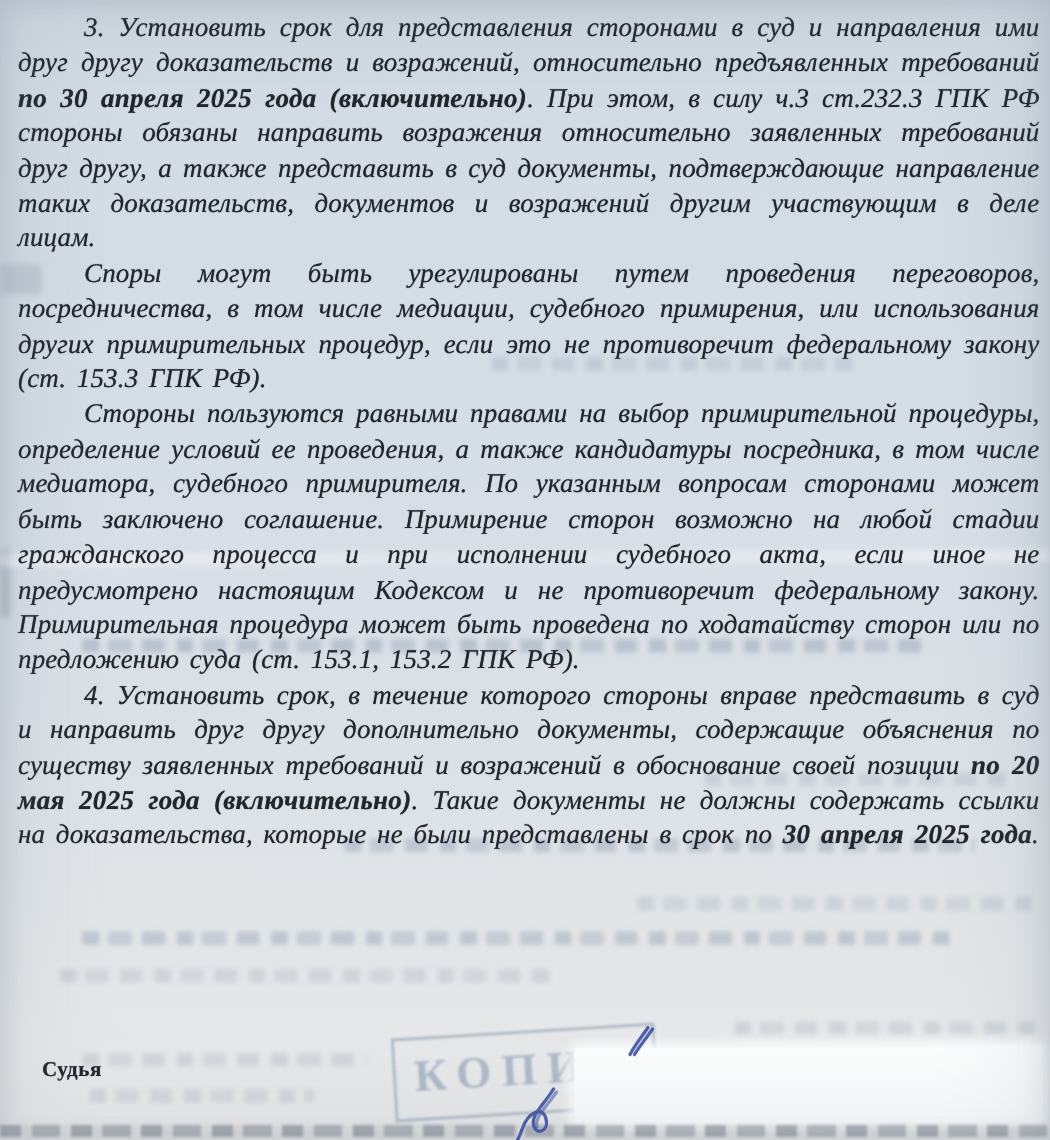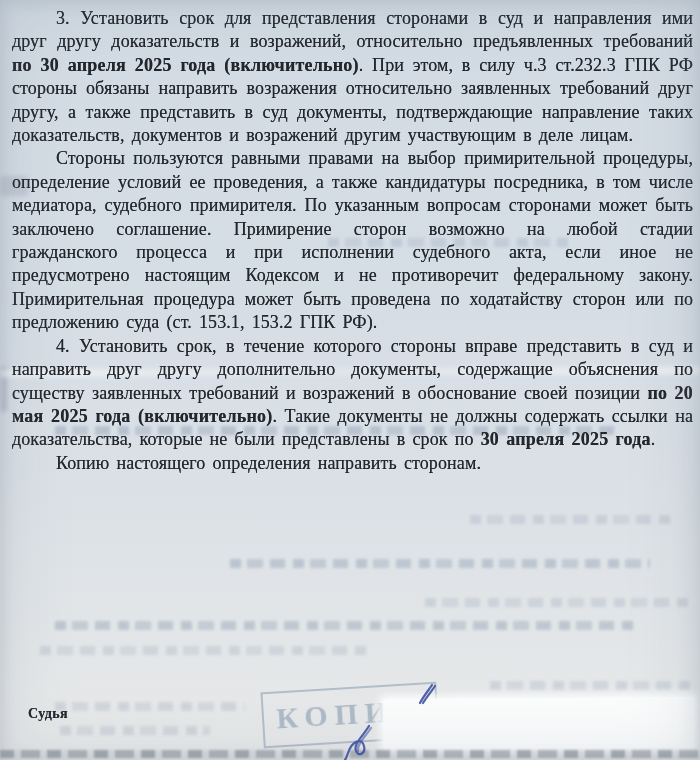--- a/index.html
+++ b/index.html
@@ -16,21 +16,21 @@
     content:"";position:absolute;inset:0;pointer-events:none;
     box-shadow:inset 0 0 70px rgba(120,132,148,.22), inset -6px 0 18px rgba(120,132,148,.14), inset 5px 0 14px rgba(120,132,148,.12);
   }
   .body-text{
     position:absolute;top:7px;left:12px;right:7px;
     font-size:18px;line-height:23.4px;color:#23272c;
     text-align:justify;
     word-spacing:2.5px;letter-spacing:.1px;
     text-shadow:0 0 .6px rgba(32,40,52,.75);
   }
-  .para{margin:0;text-indent:44px;}
+  .para{margin:0;text-indent:44px;font-style:italic;}
   .b{font-weight:700;letter-spacing:.2px;}
   .u{font-weight:700;text-decoration:underline;text-underline-offset:3px;}
   .signature{
     position:absolute;left:28px;top:706px;
     font-size:14px;font-weight:700;color:#23272c;
     text-shadow:0 0 .6px rgba(32,40,52,.7);letter-spacing:.4px;
   }
   .stamp{
     position:absolute;left:262px;top:687px;width:172px;height:52px;
     border:2.5px solid rgba(128,148,172,.5);
@@ -87,23 +87,23 @@
   <div class="bleed" style="left:55px;top:621px;width:580px;"></div>
   <div class="bleed light" style="left:40px;top:646px;width:330px;"></div>
   <div class="bleed light" style="left:490px;top:681px;width:200px;"></div>
   <div class="bleed light" style="left:55px;top:702px;width:190px;"></div>
   <div class="bleed light" style="left:60px;top:726px;width:150px;"></div>
 
   <div class="crease"></div>
 
   <div class="body-text">
       <p class="para"><span>3. Установить срок для представления сторонами в суд и направления ими друг другу доказательств и возражений, относительно предъявленных требований </span><span class="b">по 30 апреля 2025 года (включительно)</span><span>. При этом, в силу ч.3 ст.232.3 ГПК РФ стороны обязаны направить возражения относительно заявленных требований друг другу, а также представить в суд документы, подтверждающие направление таких доказательств, документов и возражений другим участвующим в деле лицам.</span></p>
+      <p class="para"><span>Споры могут быть урегулированы путем проведения переговоров, посредничества, в том числе медиации, судебного примирения, или использования других примирительных процедур, если это не противоречит федеральному закону (ст. 153.3 ГПК РФ).</span></p>
       <p class="para"><span>Стороны пользуются равными правами на выбор примирительной процедуры, определение условий ее проведения, а также кандидатуры посредника, в том числе медиатора, судебного примирителя. По указанным вопросам сторонами может быть заключено соглашение. Примирение сторон возможно на любой стадии гражданского процесса и при исполнении судебного акта, если иное не предусмотрено настоящим Кодексом и не противоречит федеральному закону. Примирительная процедура может быть проведена по ходатайству сторон или по предложению суда (ст. 153.1, 153.2 ГПК РФ).</span></p>
       <p class="para"><span>4. Установить срок, в течение которого стороны вправе представить в суд и направить друг другу дополнительно документы, содержащие объяснения по существу заявленных требований и возражений в обоснование своей позиции </span><span class="b">по 20 мая 2025 года (включительно)</span><span>. Такие документы не должны содержать ссылки на доказательства, которые не были представлены в срок по </span><span class="b">30 апреля 2025 года</span><span>.</span></p>
-      <p class="para"><span>Копию настоящего определения направить сторонам.</span></p>
     </div>
 
   <div class="signature">Судья</div>
 
   <div class="stamp">КОПИЯ</div>
 
   <div class="whiteout"></div>
 
   <div class="bottom-band"></div>
 

